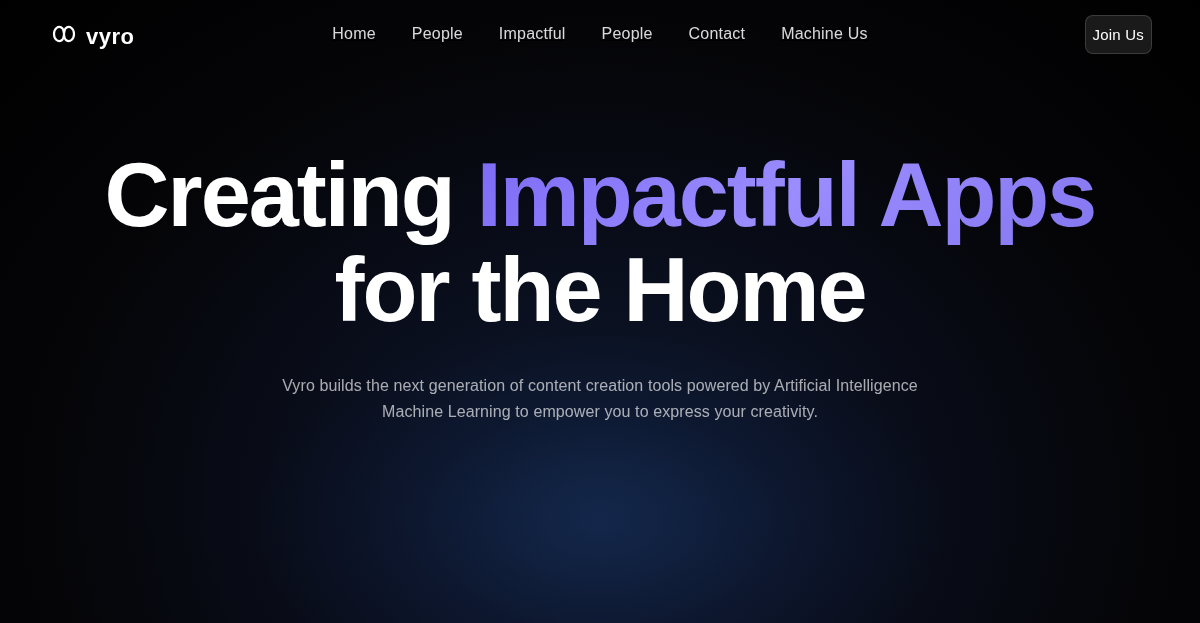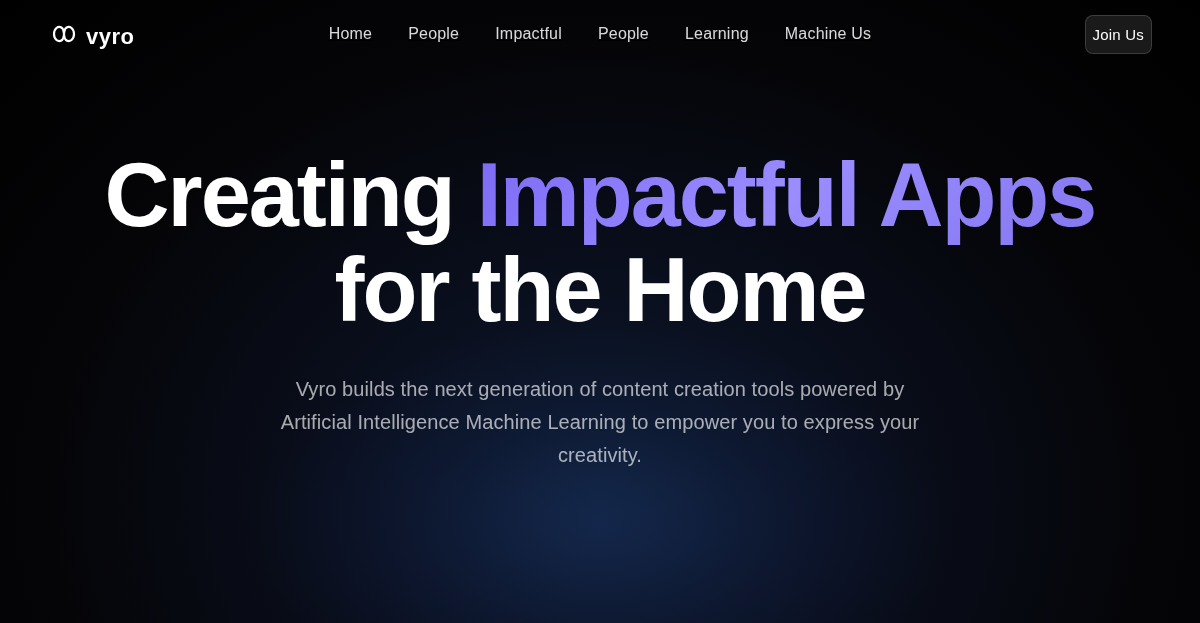--- a/index.html
+++ b/index.html
@@ -136,21 +136,21 @@
       background-clip: text;
     }
 
     .hero-heading-line2 {
       display: block;
       color: #ffffff;
     }
 
     .hero-subtext {
       color: rgba(255, 255, 255, 0.65);
-      font-size: 20px;
+      font-size: 16px;
       font-weight: 400;
       line-height: 1.65;
       max-width: 680px;
       letter-spacing: 0.1px;
     }
 
     
     .vyro-logo-svg {
       display: inline-block;
       vertical-align: middle;
@@ -180,21 +180,21 @@
       <li>
         <a>People</a>
       </li>
       <li>
         <a>Impactful</a>
       </li>
       <li>
         <a>People</a>
       </li>
       <li>
-        <a>Learning</a>
+        <a>Contact</a>
       </li>
       <li>
         <a>Machine Us</a>
       </li>
     </ul>
 
     <button class="join-btn">Join Us</button>
   </nav>
 
   <section class="hero">

